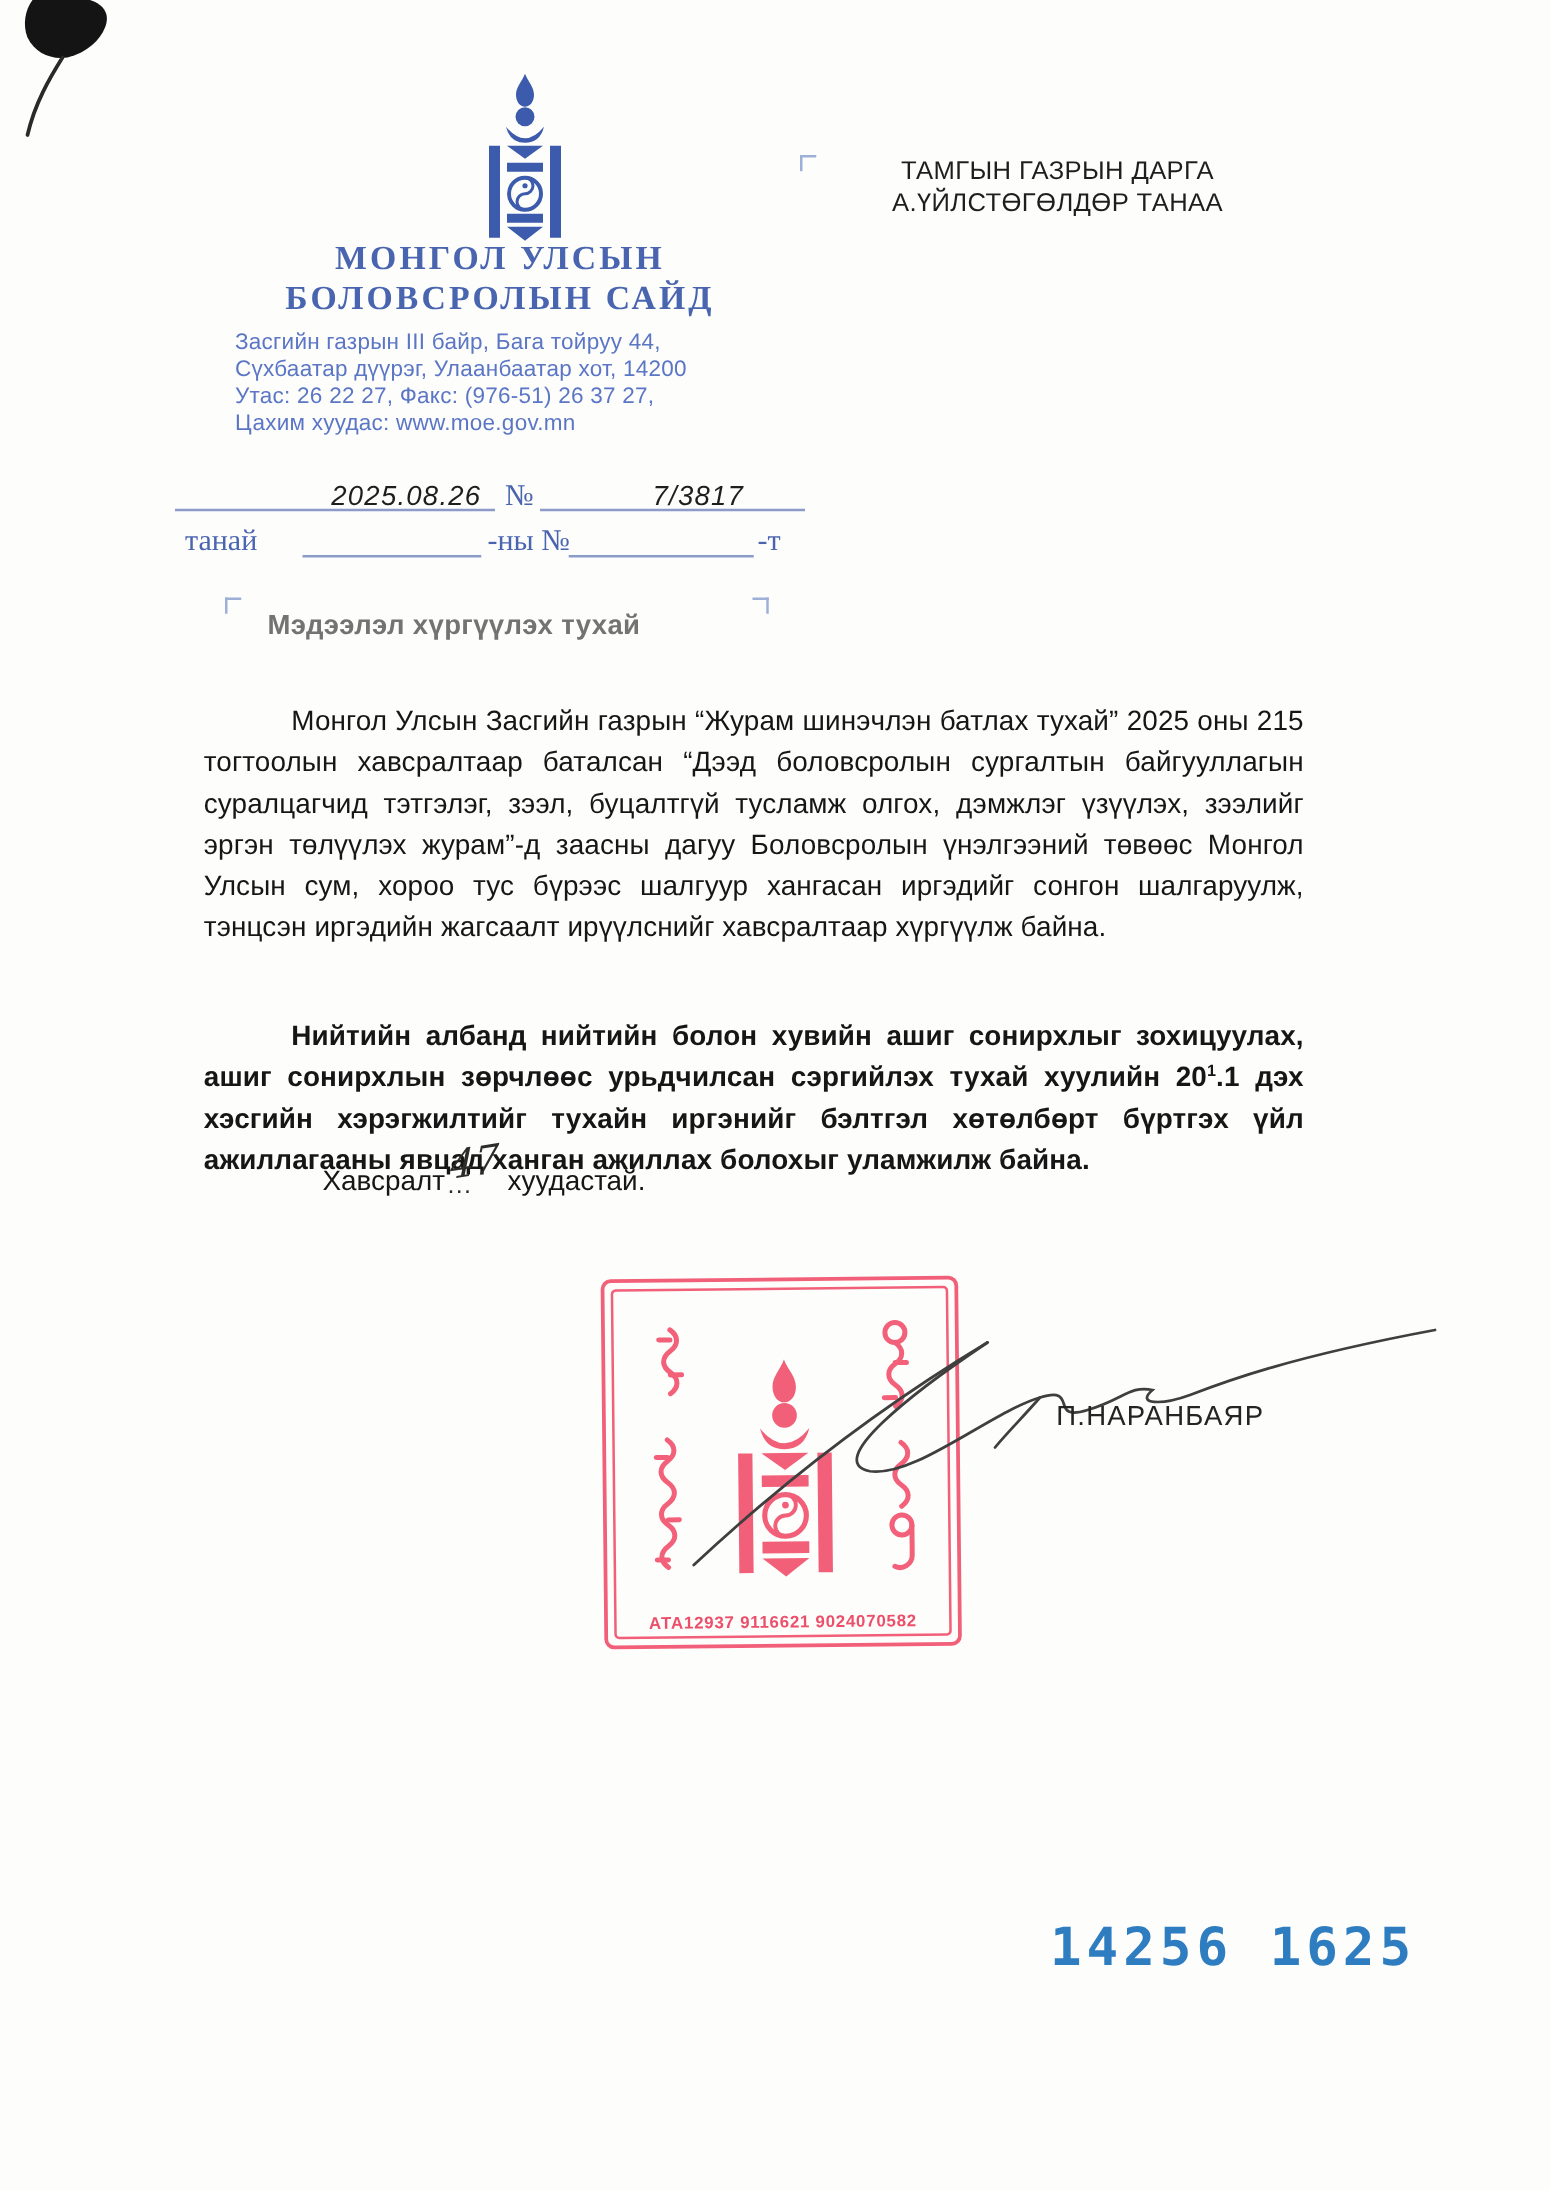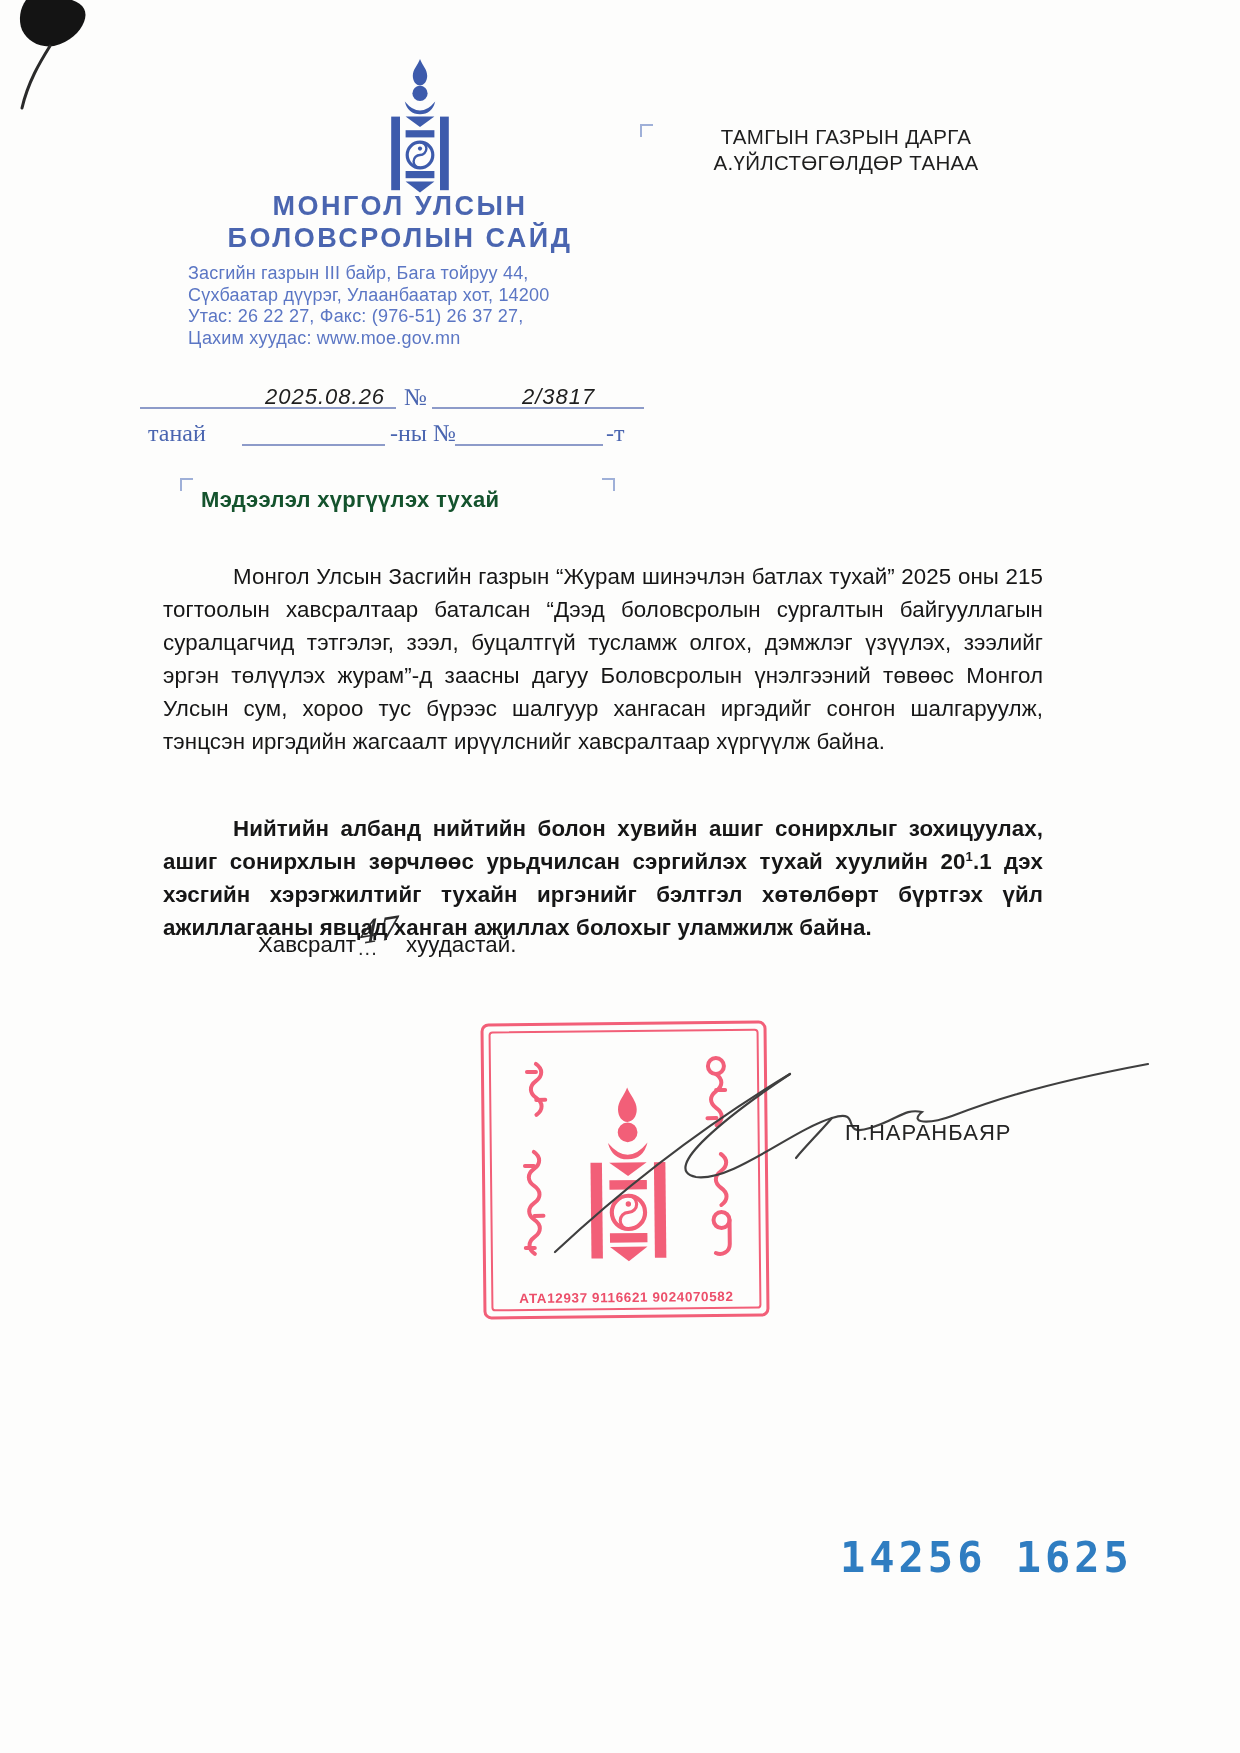--- a/index.html
+++ b/index.html
@@ -3,38 +3,38 @@
 <meta charset="utf-8">
 <style>
   * { margin:0; padding:0; box-sizing:border-box; }
   html,body { background:#ffffff; }
   body { font-family:"Liberation Sans", sans-serif; color:#1d1d1d; }
   .page { position:relative; width:1240px; height:1753px; background:#fdfdfc; overflow:hidden; margin:0 auto; }
   .abs { position:absolute; }
 
   
   .org { left:200px; top:190px; width:400px; text-align:center;
-         font-family:Liberation Sans, sans-serif; font-weight:bold;
+         font-family:Liberation Serif, serif; font-weight:bold;
          color:#4a65b0; font-size:27px; letter-spacing:2.5px; line-height:32px; }
   .addr { left:188px; top:263px; width:424px; text-align:left;
           color:#5b76c4; font-size:18px; line-height:21.5px; letter-spacing:0.2px; }
 
   
   .u { border-bottom:2px solid #8d9bc9; height:2px; }
   .ref-black { font-size:22px; color:#1e1e1e; letter-spacing:1px;font-style:italic; }
   .ref-blue  { font-family:"Liberation Serif", serif; color:#4a65b0; font-size:24px; }
 
   
   .recipient { left:636px; top:124px; width:420px; text-align:center;
                font-size:20.5px; line-height:26px; color:#1e1e1e; letter-spacing:0.3px; }
   .corner { width:13px; height:13px; }
   .corner.tl { border-left:2px solid #9fb0d8; border-top:2px solid #9fb0d8; }
   .corner.tr { border-right:2px solid #9fb0d8; border-top:2px solid #9fb0d8; }
 
-  .subject { left:201px; top:487px; font-size:22px; font-weight:bold; color:#14532d; letter-spacing:0.3px; }
+  .subject { left:214px; top:487px; font-size:22px; font-weight:bold; color:#737373; letter-spacing:0.3px; }
 
   
   .body-text { left:163px; top:560px; width:880px; font-size:22.3px; line-height:33px;
                text-align:justify; color:#161616; letter-spacing:0.1px; }
   .body-text p { text-indent:70px; }
   .body-text p + p { margin-top:54px;font-weight:bold; }
   .body-text sup { font-size:13px; vertical-align:super; line-height:0; }
 
   .attach { left:258px; top:928px; font-size:22.3px; color:#161616; }
   .hand-wrap { display:inline-block; position:relative; width:50px; height:30px; vertical-align:-6px; }
@@ -94,21 +94,21 @@
     <div>Засгийн газрын III байр, Бага тойруу 44,</div>
     <div>Сүхбаатар дүүрэг, Улаанбаатар хот, 14200</div>
     <div>Утас: 26 22 27, Факс: (976-51) 26 37 27,</div>
     <div>Цахим хуудас: www.moe.gov.mn</div>
   </div>
 
   <span class="abs ref-black" style="left:265px; top:384px;">2025.08.26</span>
   <div class="abs u" style="left:140px; top:407px; width:256px;"></div>
   <span class="abs ref-blue" style="left:404px; top:384px;">№</span>
   <div class="abs u" style="left:432px; top:407px; width:212px;"></div>
-  <span class="abs ref-black" style="left:522px; top:384px;">2/3817</span>
+  <span class="abs ref-black" style="left:522px; top:384px;">7/3817</span>
 
   <span class="abs ref-blue" style="left:148px; top:420px;">танай</span>
   <div class="abs u" style="left:242px; top:444px; width:143px;"></div>
   <span class="abs ref-blue" style="left:390px; top:420px;">-ны №</span>
   <div class="abs u" style="left:455px; top:444px; width:148px;"></div>
   <span class="abs ref-blue" style="left:606px; top:420px;">-т</span>
 
   <div class="abs corner tl" style="left:640px; top:124px;"></div>
   <div class="abs recipient">
     <div>ТАМГЫН ГАЗРЫН ДАРГА</div>

